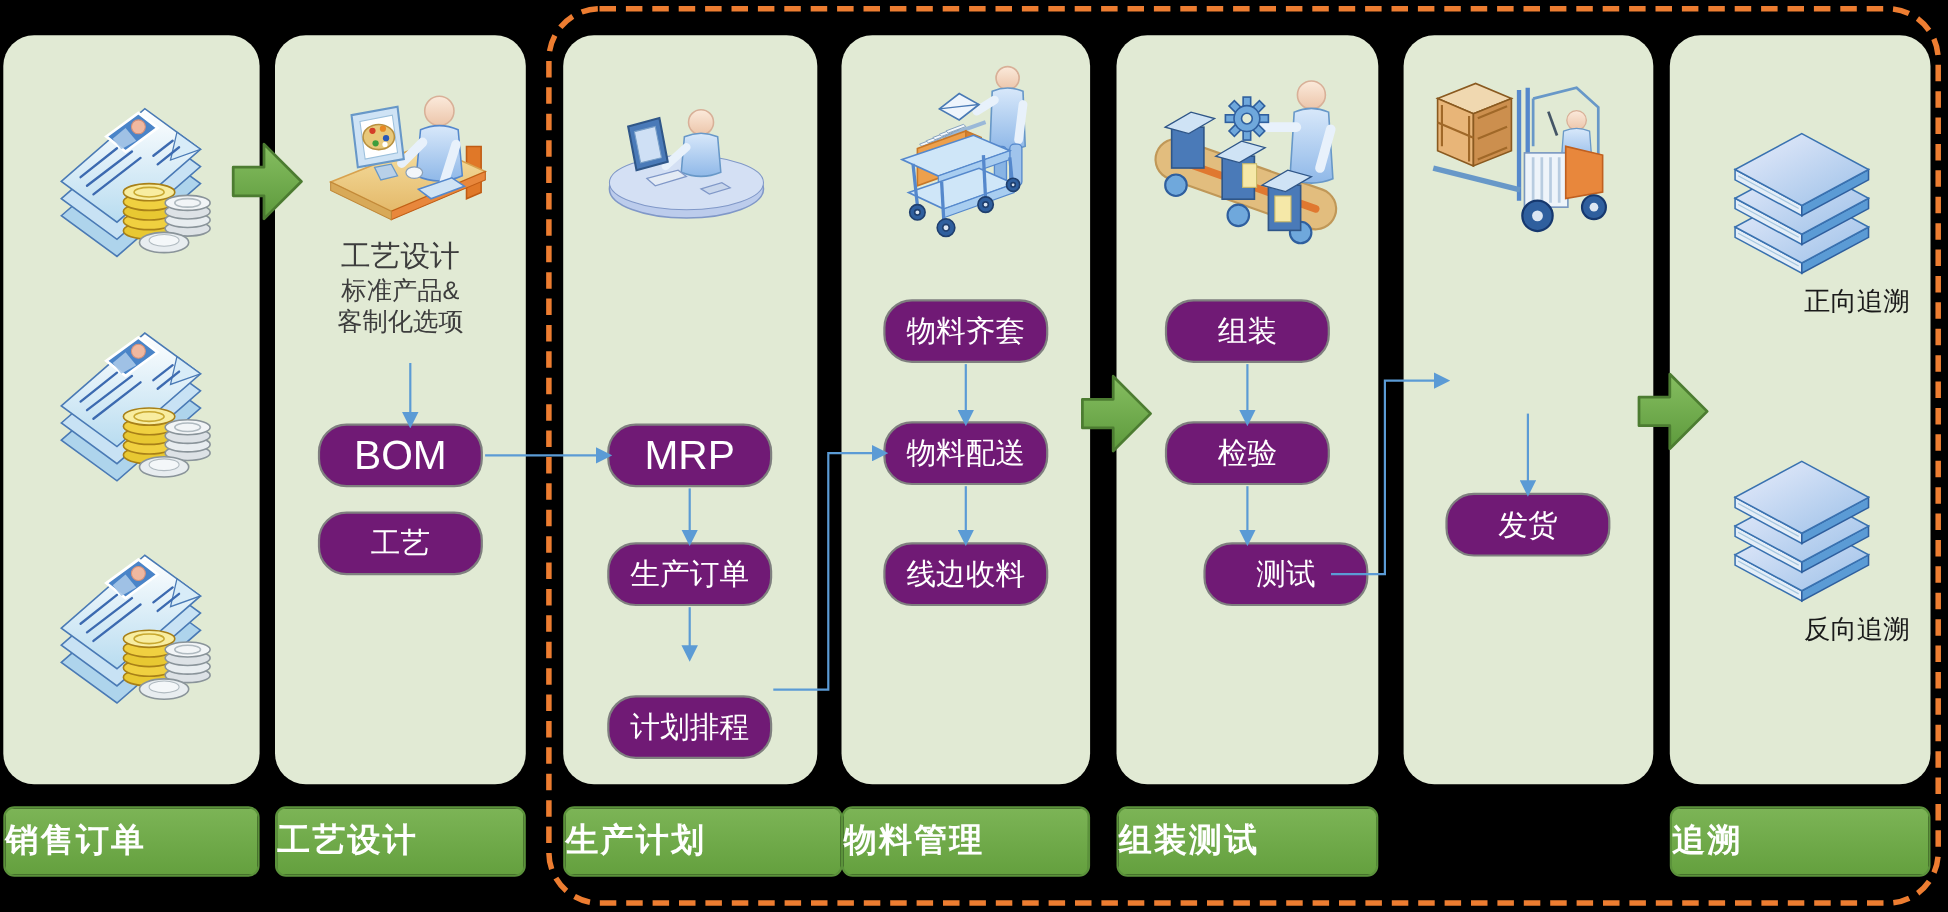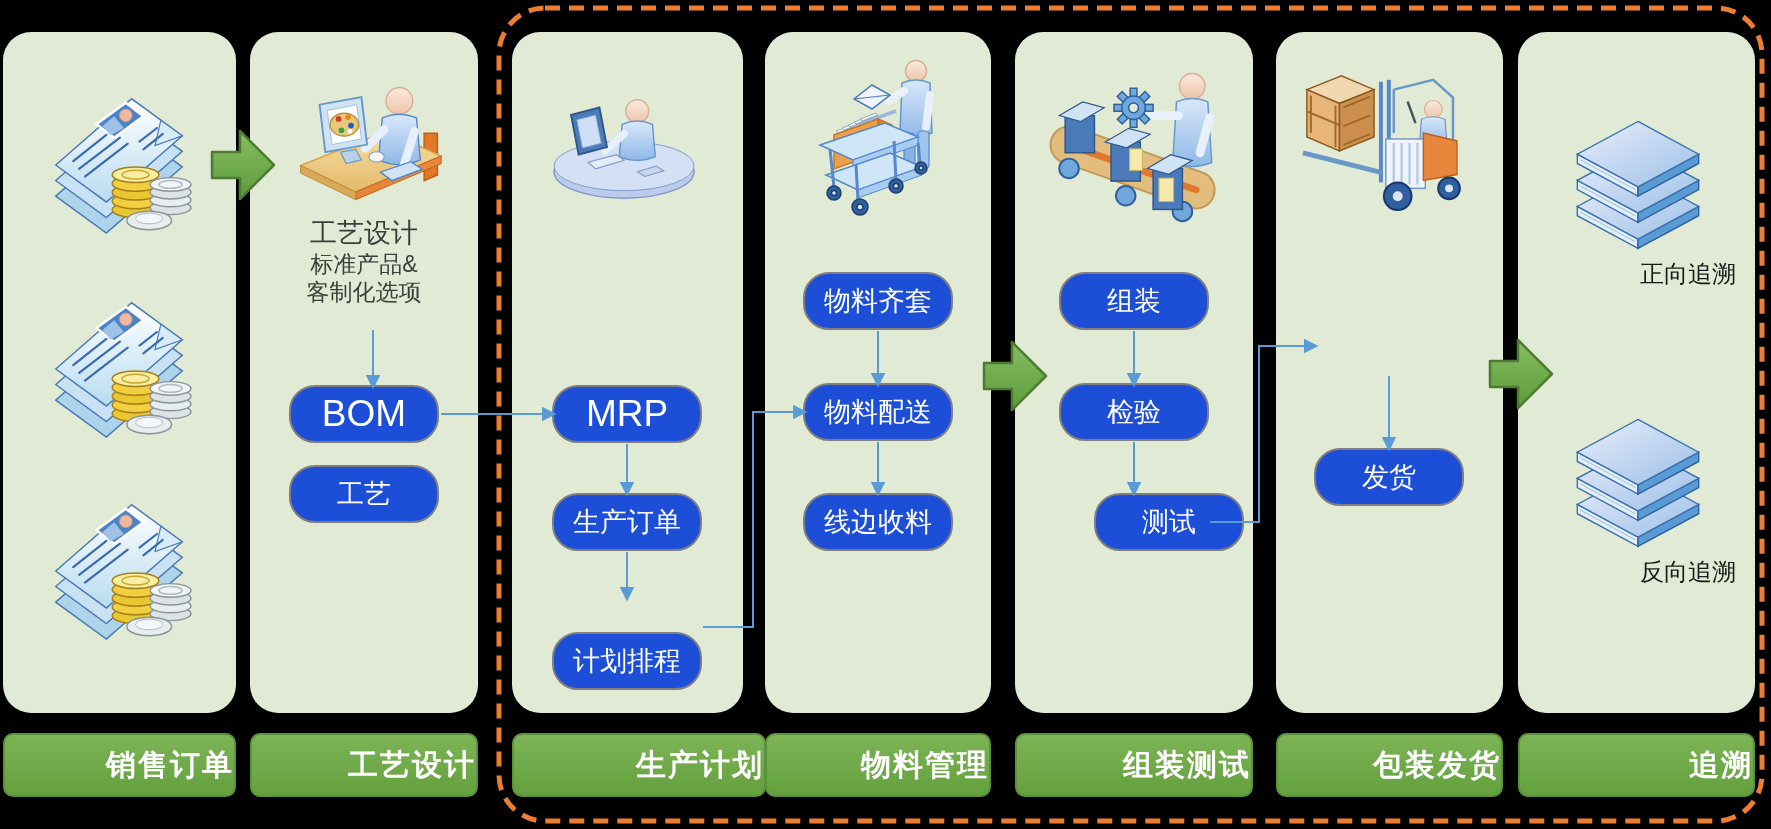--- a/index.html
+++ b/index.html
@@ -1,22 +1,22 @@
 <!DOCTYPE html>
 <html><head>
 <meta charset="utf-8">
 <style>
   html,body{margin:0;padding:0;background:#000;}
   body{font-family:"Liberation Sans",sans-serif;}
   #stage{position:relative;width:1771px;height:829px;background:#000;overflow:hidden;}
   .lane{position:absolute;top:32px;height:681px;background:#e1ead4;border-radius:28px;}
   .lanebar{position:absolute;top:733px;height:64px;border-radius:10px;
            background:linear-gradient(#7cb456,#64a03e);border:2px solid #5b923b;box-sizing:border-box;
-           color:#fff;font-weight:bold;font-size:30px;text-align:right;line-height:60px;letter-spacing:2px;}
-  .node{position:absolute;width:150px;height:58px;background:#1d4ed8;border:2px solid #7f7f7f;border-radius:26px;
+           color:#fff;font-weight:bold;font-size:30px;text-align:left;line-height:60px;letter-spacing:2px;}
+  .node{position:absolute;width:150px;height:58px;background:#701a75;border:2px solid #7f7f7f;border-radius:26px;
         box-sizing:border-box;color:#fff;font-size:27px;text-align:center;line-height:54px;z-index:3;}
   .node.latin{font-size:37px;}
   .caption{position:absolute;text-align:center;color:#3d3d3d;z-index:2;}
   .caption .t1{font-size:27px;line-height:34px;}
   .caption .t2{font-size:23px;line-height:28px;}
   .tracetext{position:absolute;width:200px;text-align:right;color:#1a1a1a;font-size:24px;z-index:2;}
   .icon{position:absolute;z-index:2;}
   #overlay{position:absolute;left:0;top:0;z-index:5;pointer-events:none;}
 </style>
 </head>
@@ -62,21 +62,20 @@
   <div class="lane" style="left:765px;width:226px"></div>
   <div class="lane" style="left:1015px;width:238px"></div>
   <div class="lane" style="left:1276px;width:227px"></div>
   <div class="lane" style="left:1518px;width:237px"></div>
 
   <div class="lanebar" style="left:3px;width:233px">销售订单</div>
   <div class="lanebar" style="left:250px;width:228px">工艺设计</div>
   <div class="lanebar" style="left:512px;width:254px">生产计划</div>
   <div class="lanebar" style="left:765px;width:226px">物料管理</div>
   <div class="lanebar" style="left:1015px;width:238px">组装测试</div>
-  <div class="lanebar" style="left:1276px;width:227px">包装发货</div>
   <div class="lanebar" style="left:1518px;width:237px">追溯</div>
 
   <div class="caption" style="left:254px;top:216px;width:220px">
     <div class="t1">工艺设计</div>
     <div class="t2">标准产品&amp;</div>
     <div class="t2">客制化选项</div>
   </div>
 
   <div class="node latin" style="left:289px;top:385px">BOM</div>
   <div class="node" style="left:289px;top:465px">工艺</div>

